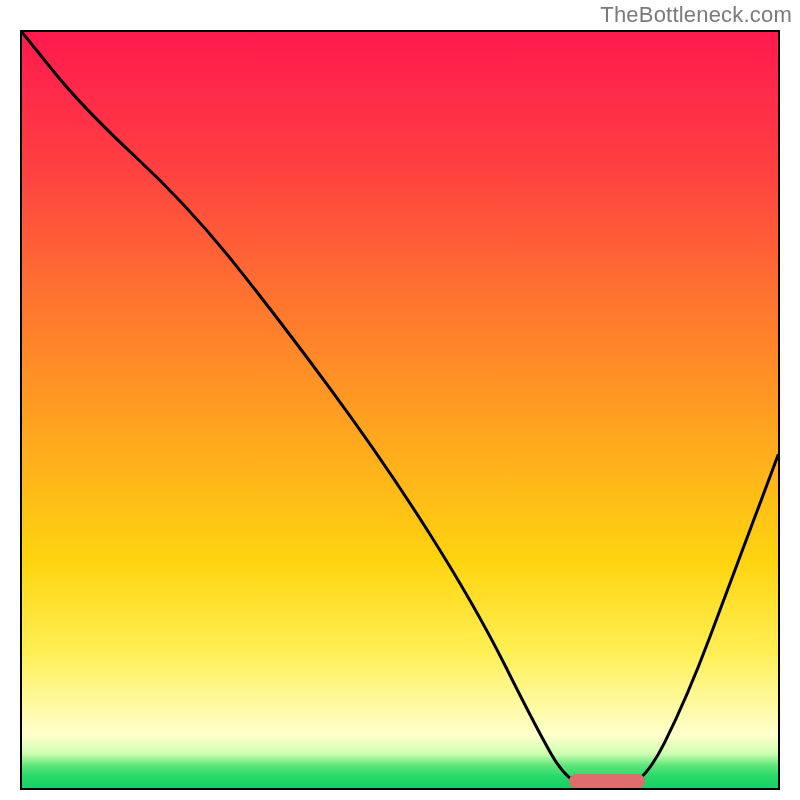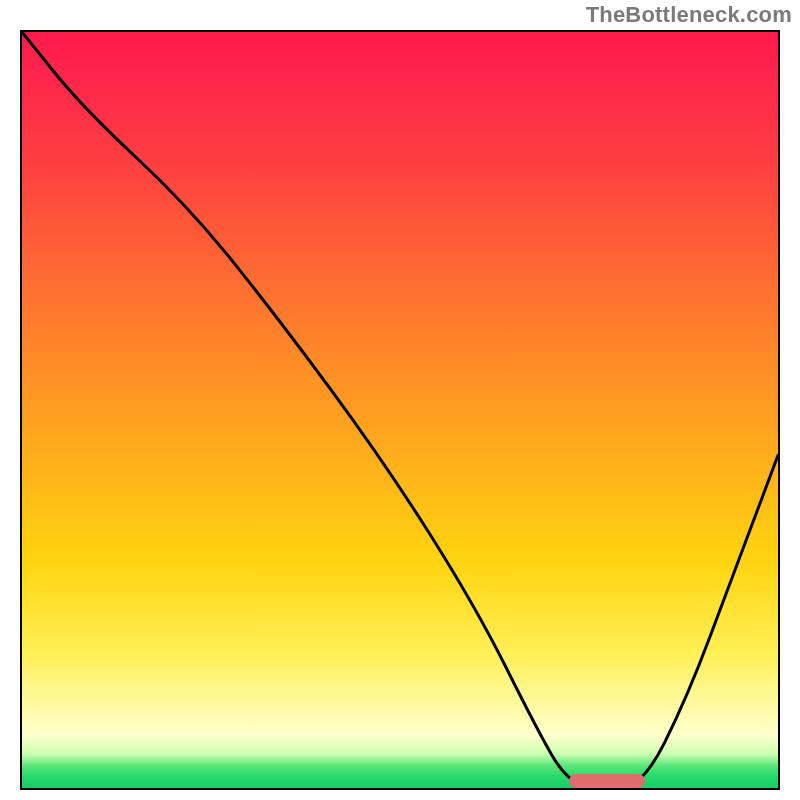--- a/index.html
+++ b/index.html
@@ -15,21 +15,21 @@
     position: relative;
     width: 800px;
     height: 800px;
   }
   .watermark {
     position: absolute;
     top: 2px;
     right: 8px;
     font-size: 22px;
     color: #7a7a7a;
-    font-weight: 700;
+    font-weight: 400;
     letter-spacing: 0.2px;
     z-index: 5;
   }
   .plot {
     position: absolute;
     top: 30px;
     left: 20px;
     width: 760px;
     height: 760px;
     border: 2px solid #000;

